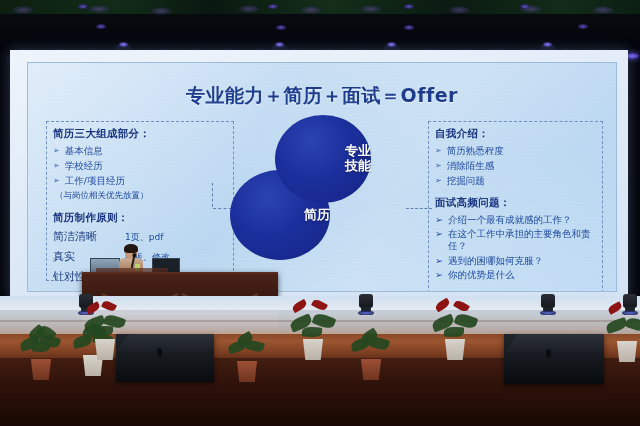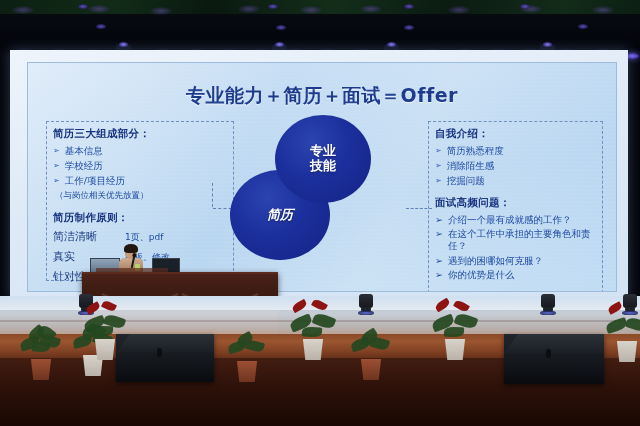--- a/index.html
+++ b/index.html
@@ -59,25 +59,25 @@
 
   .prin{position:relative;}
   .prow{display:flex;align-items:baseline;margin:0 0 5px 0;}
   .prow .k{font-size:11px;color:#16377f;width:72px;}
   .prow .v{font-size:9px;color:#1a47a0;}
 
   
   .venn{position:absolute;left:200px;top:52px;width:190px;height:152px;}
   .circ{position:absolute;border-radius:50%;
     background:radial-gradient(circle at 38% 30%,#2b44b0 0%,#1b2f9c 45%,#142484 100%);
-    display:flex;align-items:center;justify-content:center;
+    display:flex;align-items:center;justify-content:flex-end;
     color:#fff;font-weight:700;font-size:13px;line-height:1.12;text-align:center;
     text-shadow:0 1px 2px rgba(0,0,0,.35);}
   .c-top{left:47px;top:0px;width:96px;height:88px;z-index:3;}
-  .c-left{left:2px;top:55px;width:100px;height:90px;z-index:2;font-style:italic;}
+  .c-left{left:2px;top:55px;width:100px;height:90px;z-index:2;}
   .c-right{left:90px;top:55px;width:100px;height:90px;z-index:2;}
 
   .conn{position:absolute;height:0;border-top:1px dashed #5f83b6;}
   .conn-l{left:185px;top:145px;width:24px;}
   .conn-r{left:378px;top:145px;width:26px;}
   .conn-vl{position:absolute;left:184px;top:120px;height:24px;border-left:1px dashed #5f83b6;}
 
   
   .podium{position:absolute;left:82px;top:272px;width:196px;height:62px;
     background:linear-gradient(180deg,#4a2218 0%,#3a1a12 35%,#2c120c 100%);

